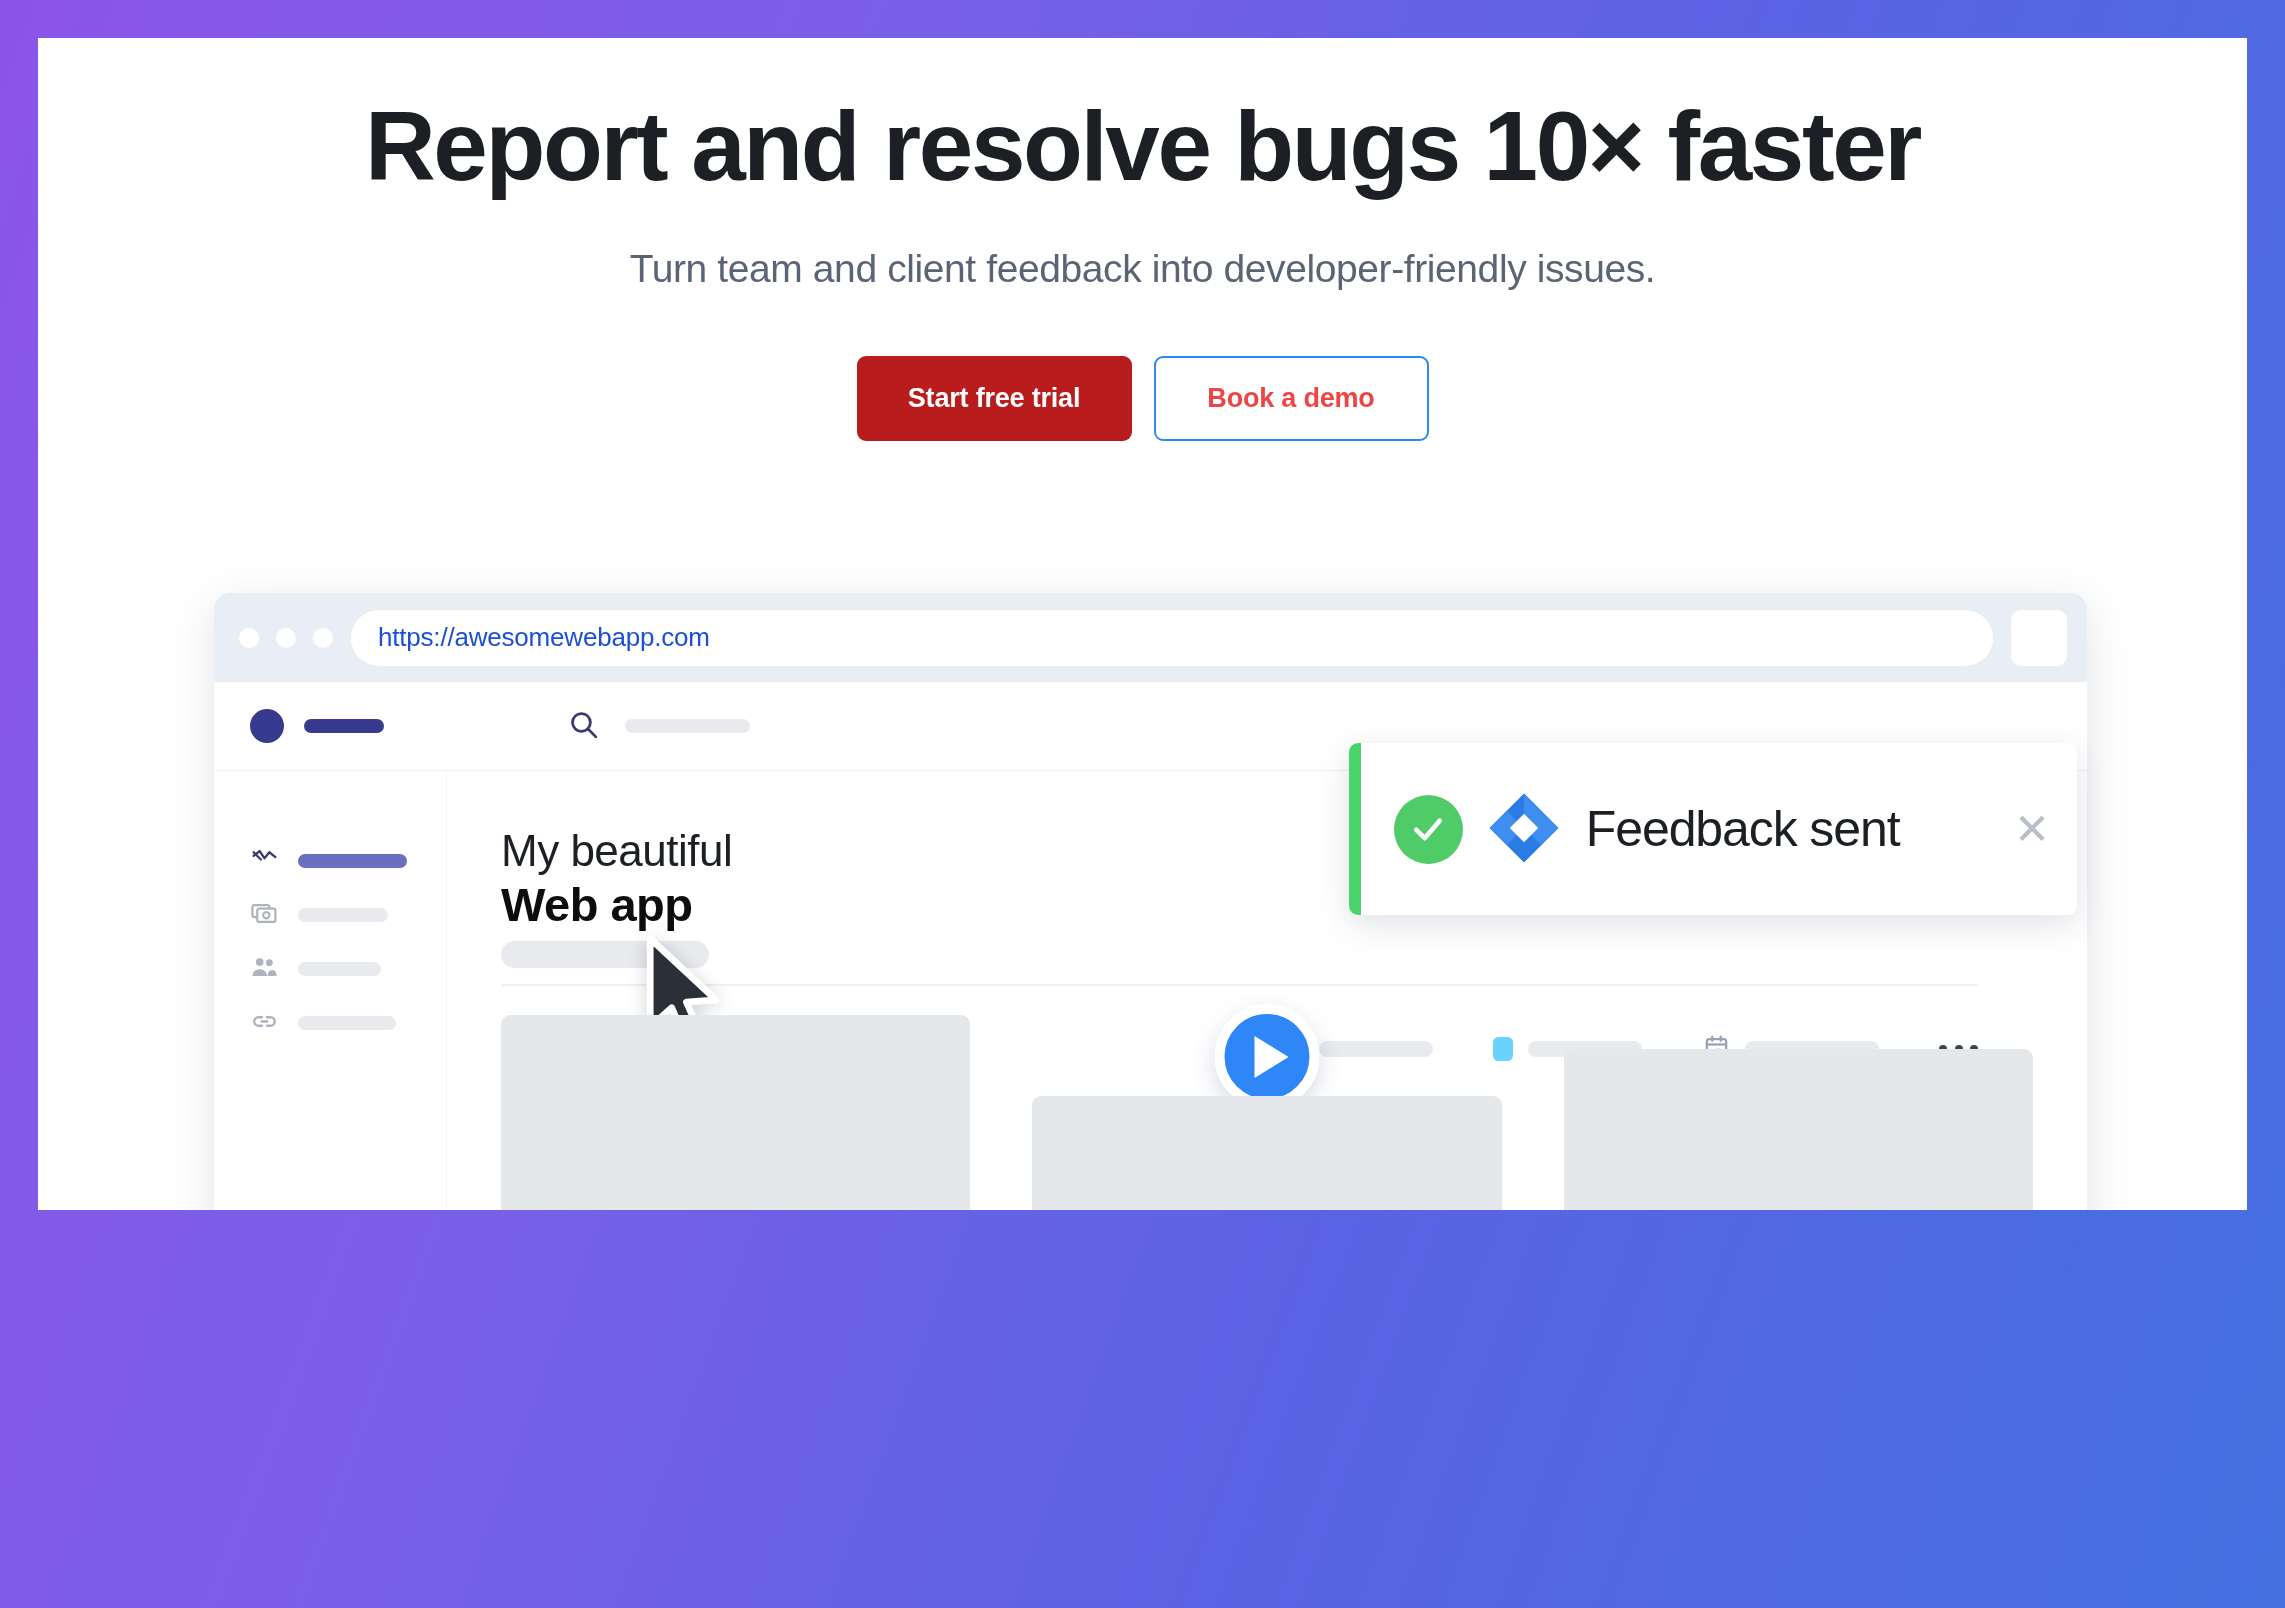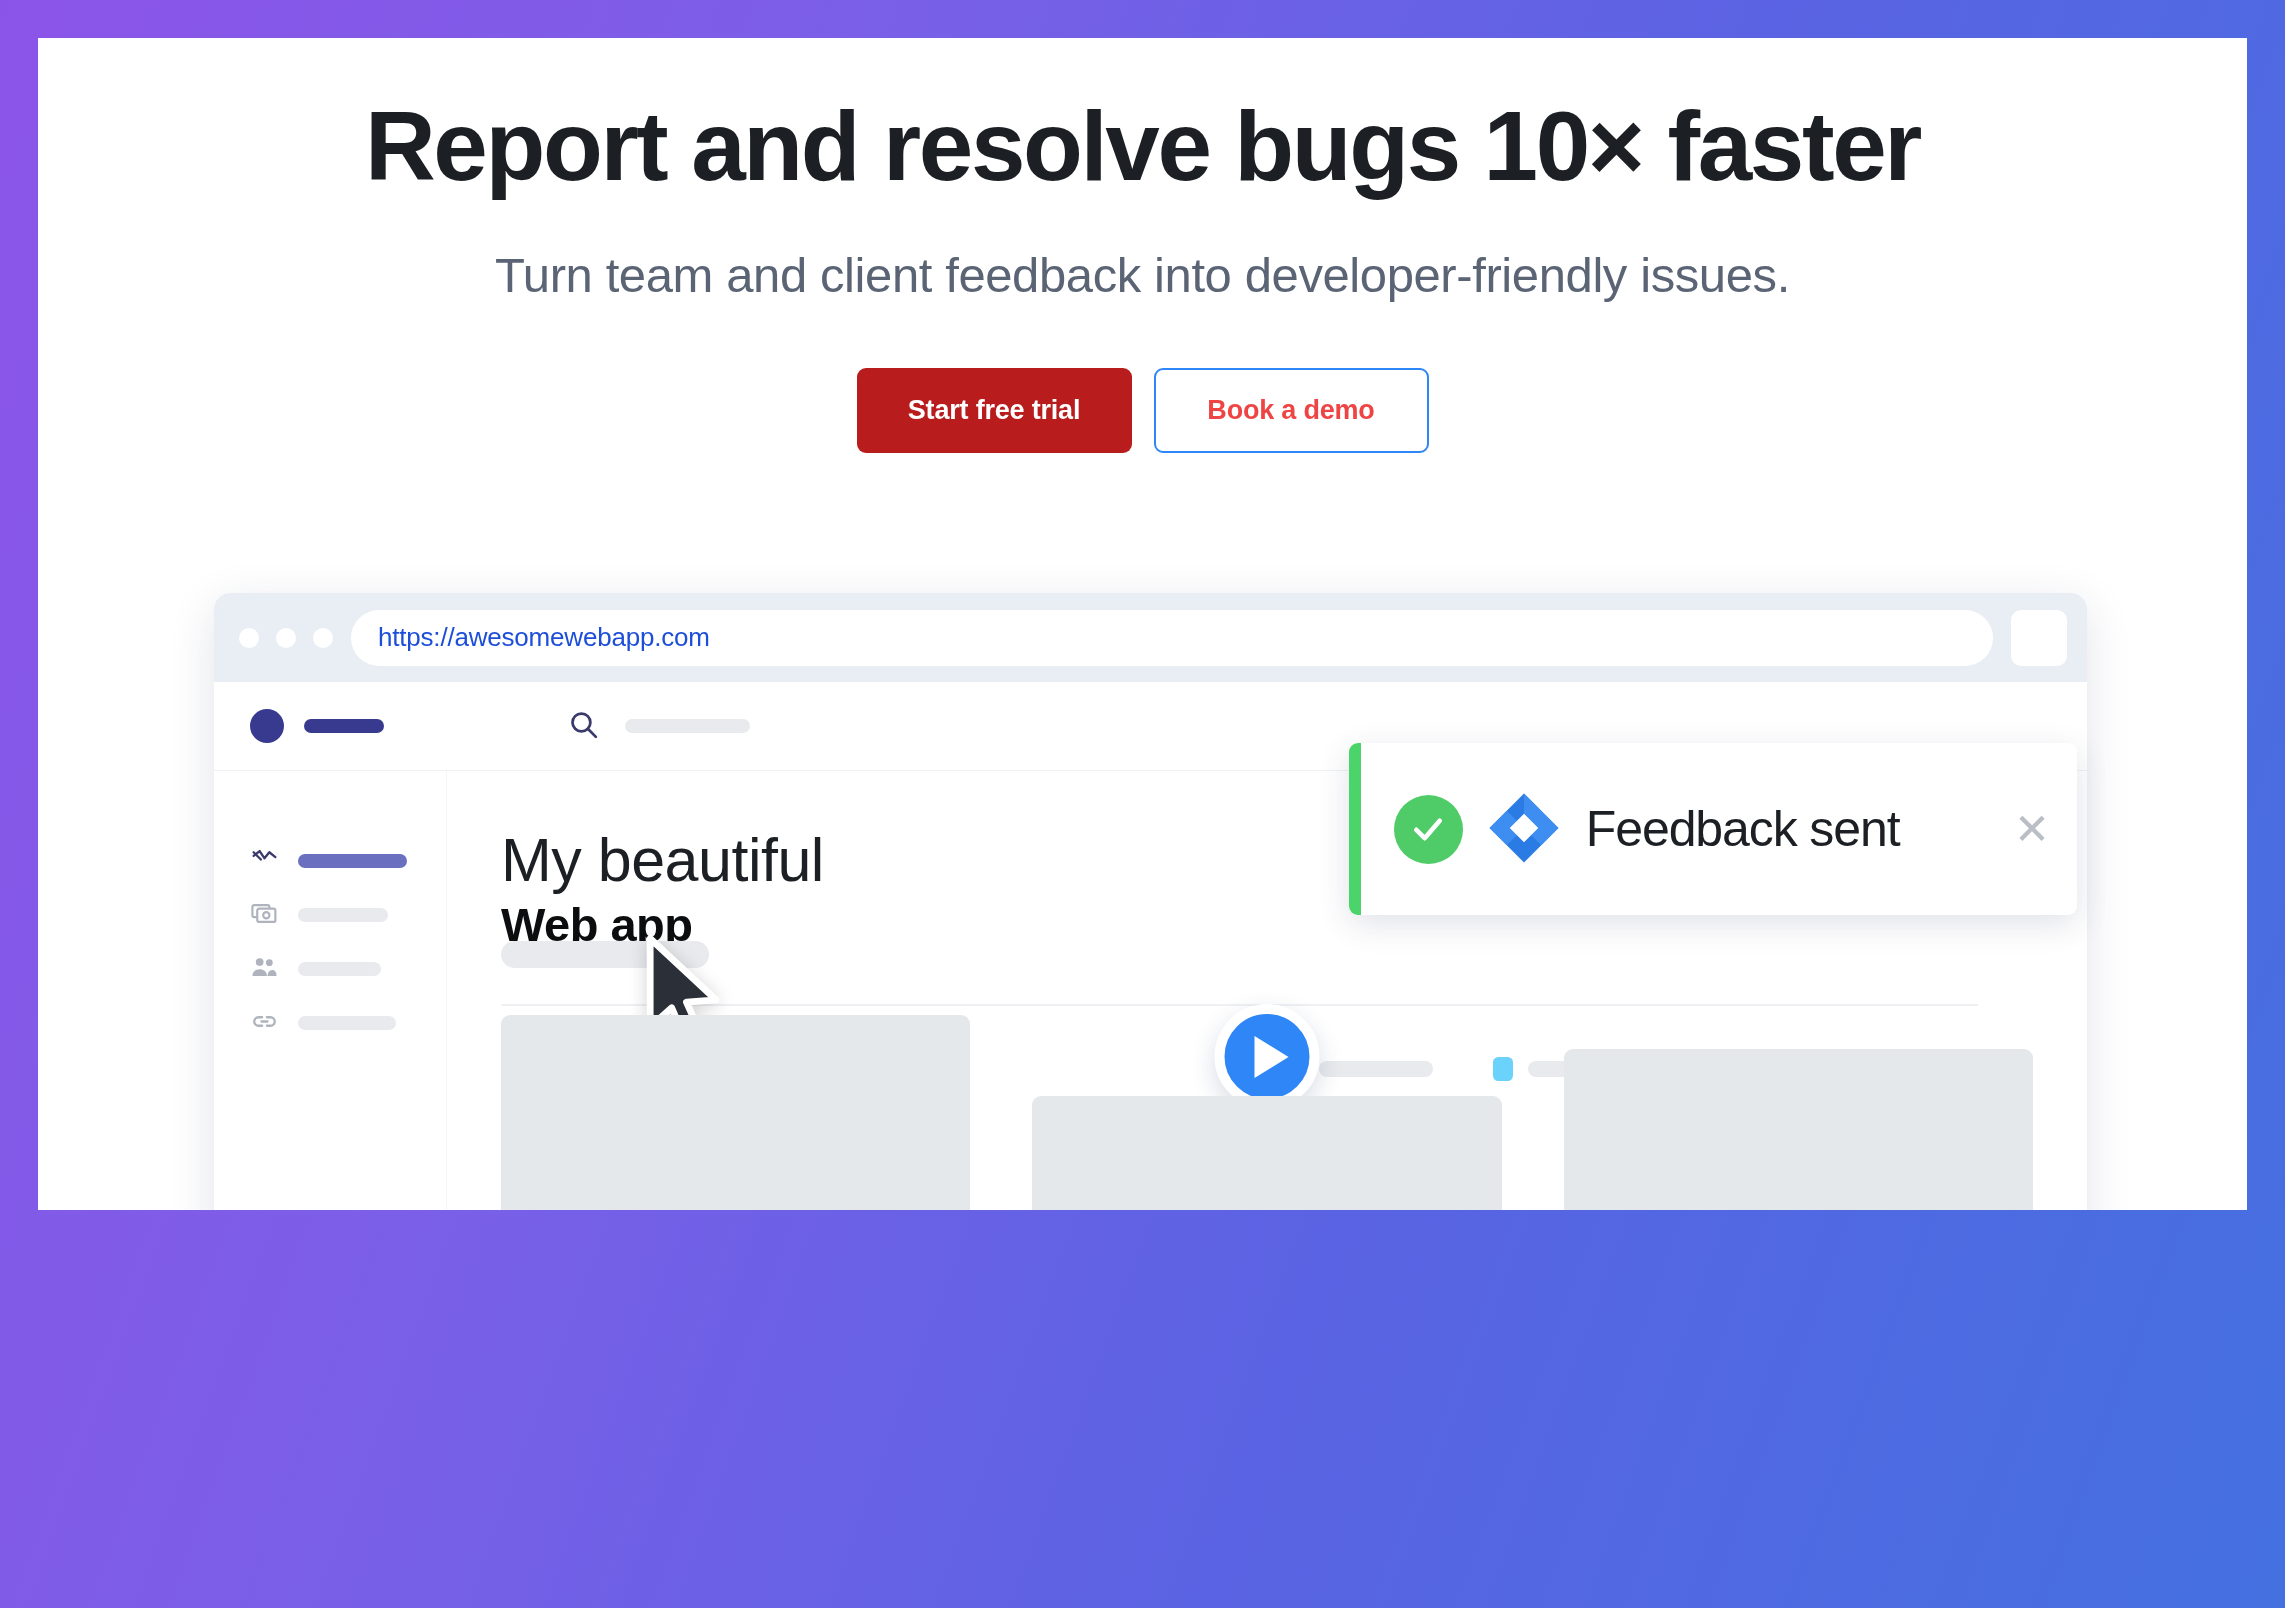--- a/index.html
+++ b/index.html
@@ -34,21 +34,21 @@
     font-size: 98px;
     line-height: 1.08;
     font-weight: 700;
     letter-spacing: -2.4px;
     color: #1c2024;
     font-family: "Liberation Sans", sans-serif;
   }
 
   .hero-sub {
     margin-top: 47px;
-    font-size: 49px;
+    font-size: 39px;
     font-weight: 400;
     color: #5b6475;
     letter-spacing: -0.4px;
   }
 
   .cta-row {
     margin-top: 65px;
     display: flex;
     justify-content: center;
     align-items: center;
@@ -159,21 +159,21 @@
     gap: 19px;
     padding: 0 0 0 36px;
     height: 54px;
   }
   .nav-bar { height: 13.6px; border-radius: 7.2px; background: #e8eaed; }
   .nav-bar.active { background: #6b6fc0; }
 
   .content { flex: 1; padding: 54px 0 0 54px; position: relative; }
 
   .content-title-light {
-    font-size: 61px;
+    font-size: 44px;
     font-weight: 400;
     color: #1c2024;
     letter-spacing: -0.5px;
     line-height: 1.18;
   }
   .content-title-bold {
     font-size: 47px;
     font-weight: 700;
     color: #0b0d0f;
     letter-spacing: -0.5px;

